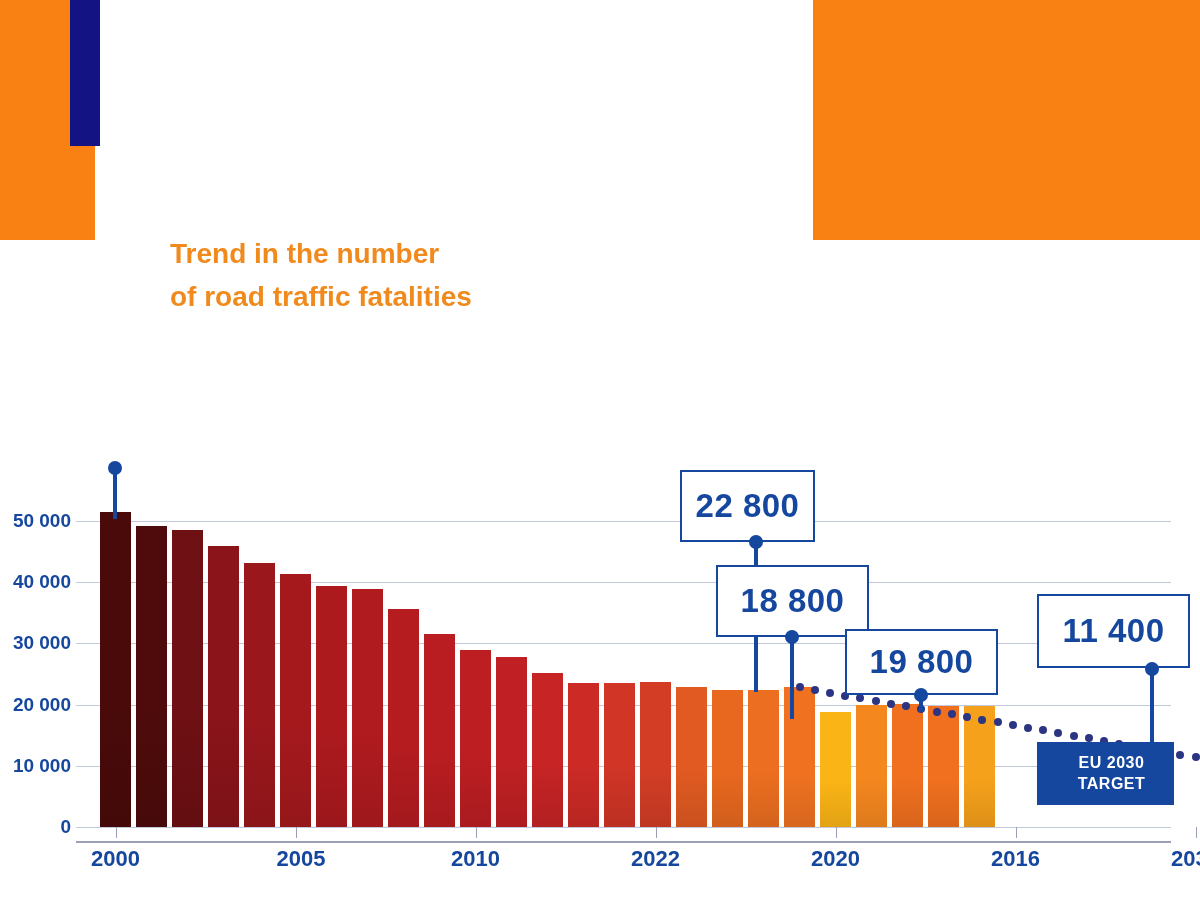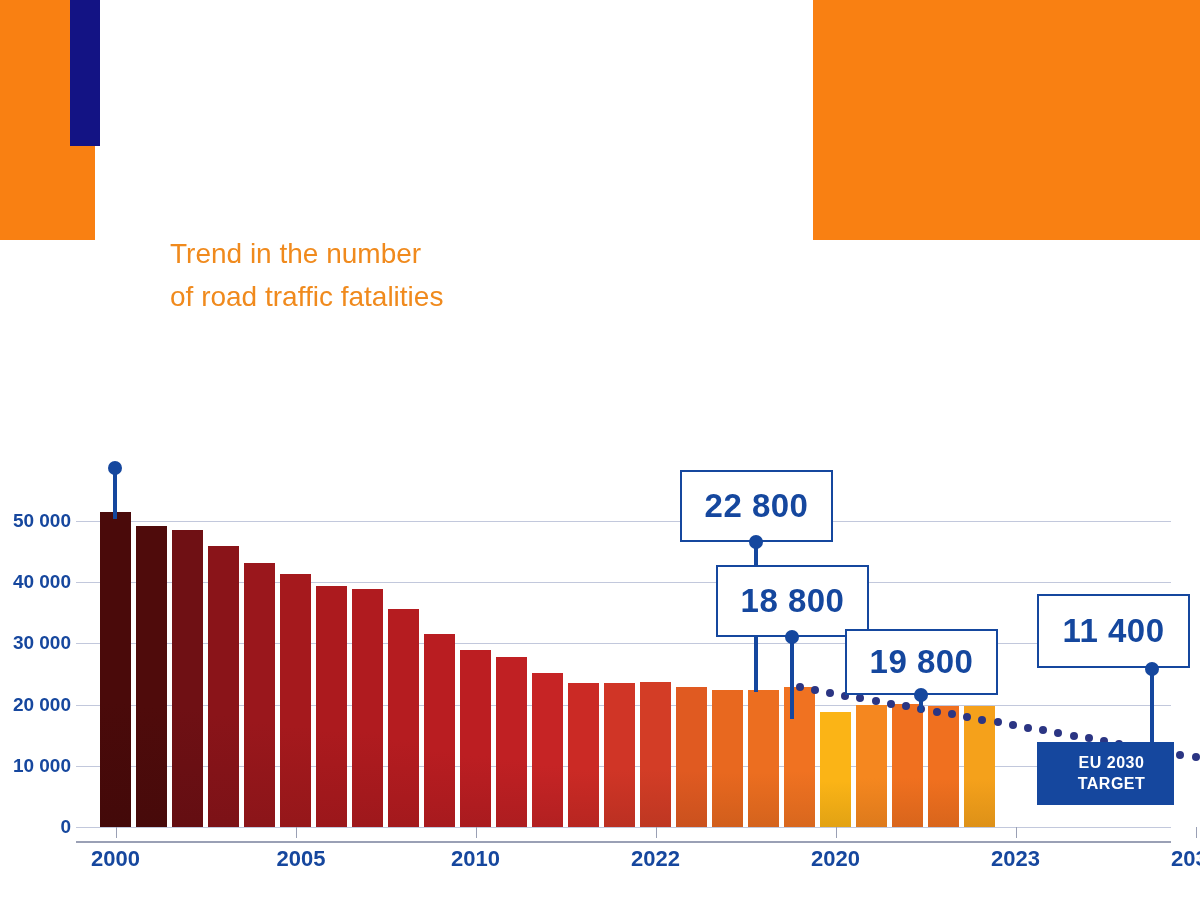--- a/index.html
+++ b/index.html
@@ -55,21 +55,21 @@
     line-height: 1.14;
     letter-spacing: -0.3px;
     white-space: pre-line;
   }
   .subtitle {
     position: absolute;
     left: 170px; top: 232px;
     width: 620px;
     color: var(--subtitle-orange);
     font-size: 28px;
-    font-weight: 400;
+    font-weight: 700;
     line-height: 1.55;
     white-space: pre-line;
   }
 
   
   #chart {
     position: absolute;
     left: 0; top: 360px;
     width: 1200px; height: 540px;
   }
@@ -231,21 +231,21 @@
         <div class="xtick-label" style="left: 39.5px;">2000</div>
         <div class="xtick-mark" style="left: 219.5px;"></div>
         <div class="xtick-label" style="left: 225px;">2005</div>
         <div class="xtick-mark" style="left: 399.5px;"></div>
         <div class="xtick-label" style="left: 399.5px;">2010</div>
         <div class="xtick-mark" style="left: 579.5px;"></div>
         <div class="xtick-label" style="left: 579.5px;">2022</div>
         <div class="xtick-mark" style="left: 759.5px;"></div>
         <div class="xtick-label" style="left: 759.5px;">2020</div>
         <div class="xtick-mark" style="left: 939.5px;"></div>
-        <div class="xtick-label" style="left: 939.5px;">2023</div>
+        <div class="xtick-label" style="left: 939.5px;">2016</div>
         <div class="xtick-mark" style="left: 1119.5px;"></div>
         <div class="xtick-label" style="left: 1119.5px;">2030</div>
       </div>
   </div>
 
 <div class="trend-dot" style="left: 799.5px; top: 687.464px; background: rgb(43, 53, 131);"></div>
     <div class="trend-dot" style="left: 814.731px; top: 690.147px; background: rgb(43, 53, 131);"></div>
     <div class="trend-dot" style="left: 829.962px; top: 692.831px; background: rgb(43, 53, 131);"></div>
     <div class="trend-dot" style="left: 845.192px; top: 695.514px; background: rgb(43, 53, 131);"></div>
     <div class="trend-dot" style="left: 860.423px; top: 698.198px; background: rgb(43, 53, 131);"></div>
@@ -266,21 +266,21 @@
     <div class="trend-dot" style="left: 1088.88px; top: 738.448px; background: rgb(43, 53, 131);"></div>
     <div class="trend-dot" style="left: 1104.12px; top: 741.132px; background: rgb(43, 53, 131);"></div>
     <div class="trend-dot" style="left: 1119.35px; top: 743.815px; background: rgb(43, 53, 131);"></div>
     <div class="trend-dot" style="left: 1134.58px; top: 746.498px; background: rgb(43, 53, 131);"></div>
     <div class="trend-dot" style="left: 1149.81px; top: 749.182px; background: rgb(43, 53, 131);"></div>
     <div class="trend-dot" style="left: 1165.04px; top: 751.865px; background: rgb(43, 53, 131);"></div>
     <div class="trend-dot" style="left: 1180.27px; top: 754.549px; background: rgb(43, 53, 131);"></div>
     <div class="trend-dot" style="left: 1195.5px; top: 757.232px; background: rgb(43, 53, 131);"></div>
     <div class="leader" style="left: 113px; top: 468px; height: 51px;"></div>
     <div class="leader-dot" style="left: 115px; top: 461px;"></div>
-    <div class="callout" style="left: 680px; top: 470px; width: 153px; height: 72px;">22 800</div>
+    <div class="callout" style="left: 680px; top: 470px; width: 135px; height: 72px;">22 800</div>
     <div class="leader" style="left: 754px; top: 542px; height: 150px;"></div>
     <div class="leader-dot" style="left: 756px; top: 535px;"></div>
     <div class="callout" style="left: 716px; top: 565px; width: 153px; height: 72px;">18 800</div>
     <div class="leader" style="left: 790px; top: 637px; height: 82px;"></div>
     <div class="leader-dot" style="left: 792px; top: 630px;"></div>
     <div class="callout" style="left: 845px; top: 629px; width: 153px; height: 66px;">19 800</div>
     <div class="leader" style="left: 919px; top: 695px; height: 17px;"></div>
     <div class="leader-dot" style="left: 921px; top: 688px;"></div>
     <div class="callout" style="left: 1037px; top: 594px; width: 153px; height: 74px;">11 400</div>
     <div class="leader" style="left: 1150px; top: 669px; height: 73px;"></div>

